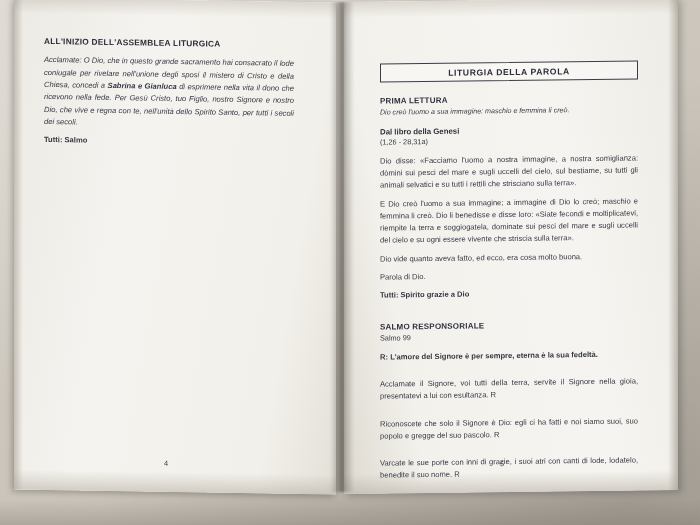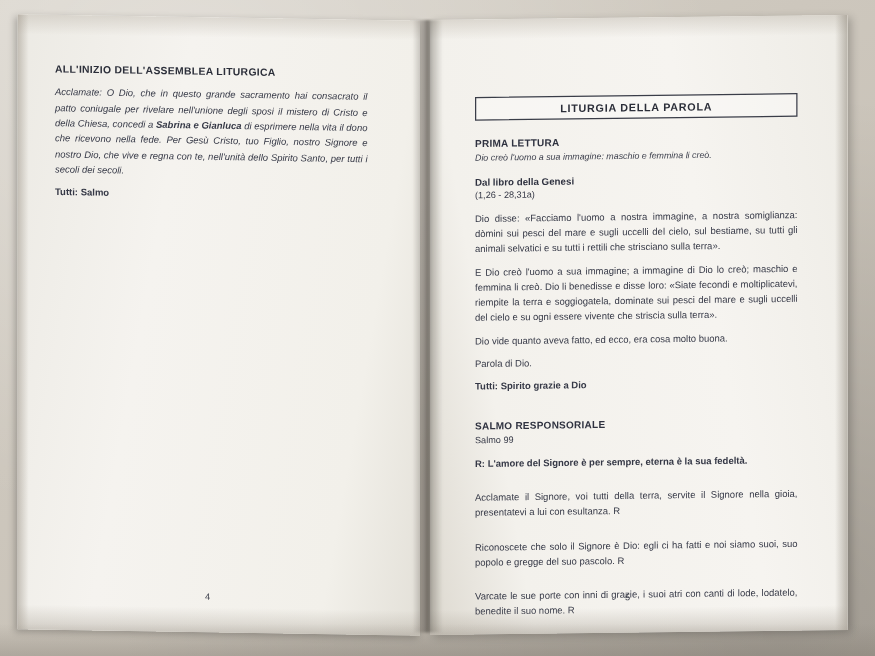--- a/index.html
+++ b/index.html
@@ -25,21 +25,21 @@
     left: 0; top: 0; right: 0; bottom: 0;
     background:
       radial-gradient(ellipse at 20% 10%, rgba(255,255,255,0.30), rgba(255,255,255,0) 55%),
       radial-gradient(ellipse at 90% 95%, rgba(0,0,0,0.18), rgba(0,0,0,0) 60%);
     pointer-events: none;
   }
   
   .booklet {
     position: absolute;
     left: 14px;
-    top: 14px;
+    top: 0;
     width: 664px;
     height: 492px;
   }
   .page {
     position: absolute;
     top: 0;
     height: 492px;
     background: #f3f1ec;
     overflow: hidden;
   }
@@ -190,21 +190,21 @@
 
   <div class="booklet">
 
     <div class="page page-left">
       <div class="page-curl-top"></div>
       <div class="edge-left"></div>
       <div class="page-inner">
         <h2 class="heading">ALL'INIZIO DELL'ASSEMBLEA LITURGICA</h2>
         <p class="para">
           <span class="italic">Acclamate:</span>
-          <span class="italic">O Dio, che in questo grande sacramento hai consacrato il patto coniugale per rivelare nell'unione degli sposi il mistero di Cristo e della Chiesa, concedi a</span>
+          <span class="italic">O Dio, che in questo grande sacramento hai consacrato il lode coniugale per rivelare nell'unione degli sposi il mistero di Cristo e della Chiesa, concedi a</span>
           <span class="bold italic">Sabrina e Gianluca</span>
           <span class="italic">di esprimere nella vita il dono che ricevono nella fede. Per Gesù Cristo, tuo Figlio, nostro Signore e nostro Dio, che vive e regna con te, nell'unità dello Spirito Santo, per tutti i secoli dei secoli.</span>
         </p>
         <p class="para">
           <span class="bold">Tutti:</span>
           <span class="bold">Salmo</span>
         </p>
       </div>
       <div class="folio">4</div>
       <div class="page-curl-bottom"></div>

